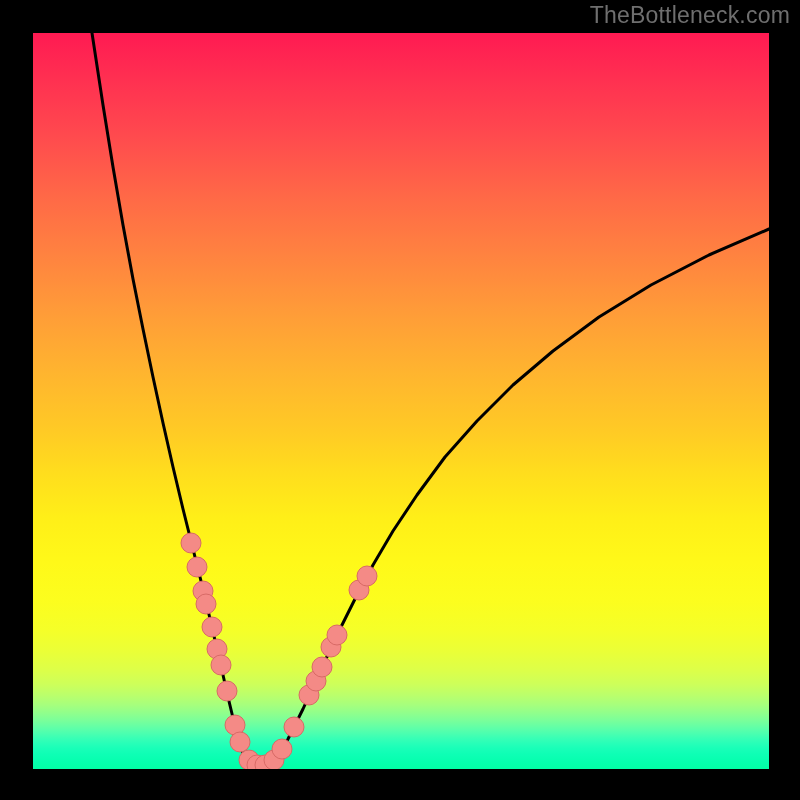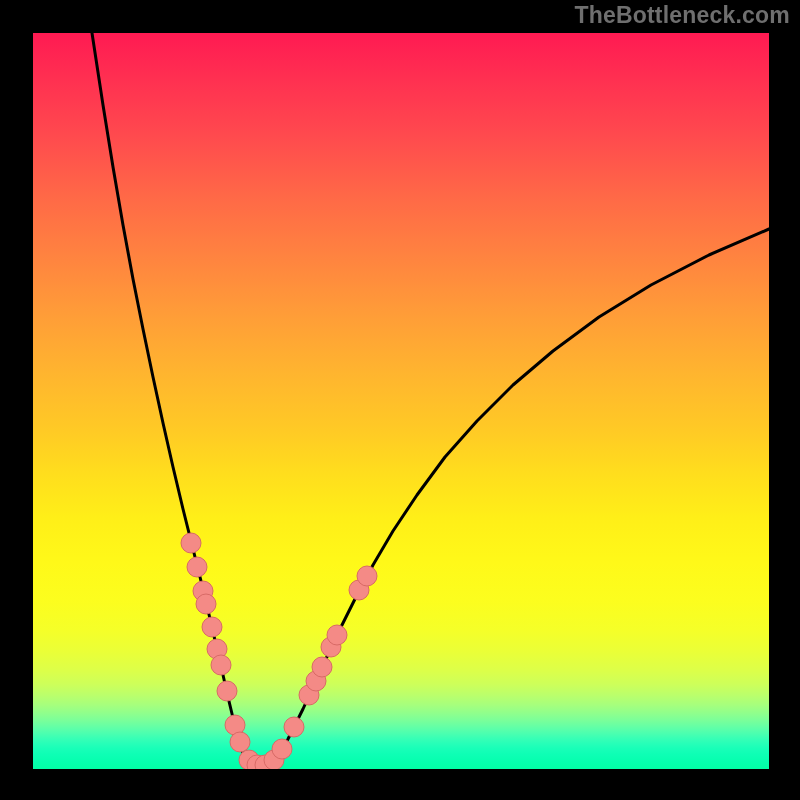--- a/index.html
+++ b/index.html
@@ -71,21 +71,21 @@
     top: 0;
     width: 736px;
     height: 736px;
   }
   .watermark {
     position: absolute;
     top: 2px;
     right: 10px;
     color: #6f6f6f;
     font-size: 23px;
-    font-weight: 700;
+    font-weight: 400;
     letter-spacing: 0.2px;
   }
 </style>
 </head>
 <body>
 
 <div class="frame">
   <div class="plot">
     <div class="gradient"></div>
     <svg class="curve" viewBox="0 0 736 736">

